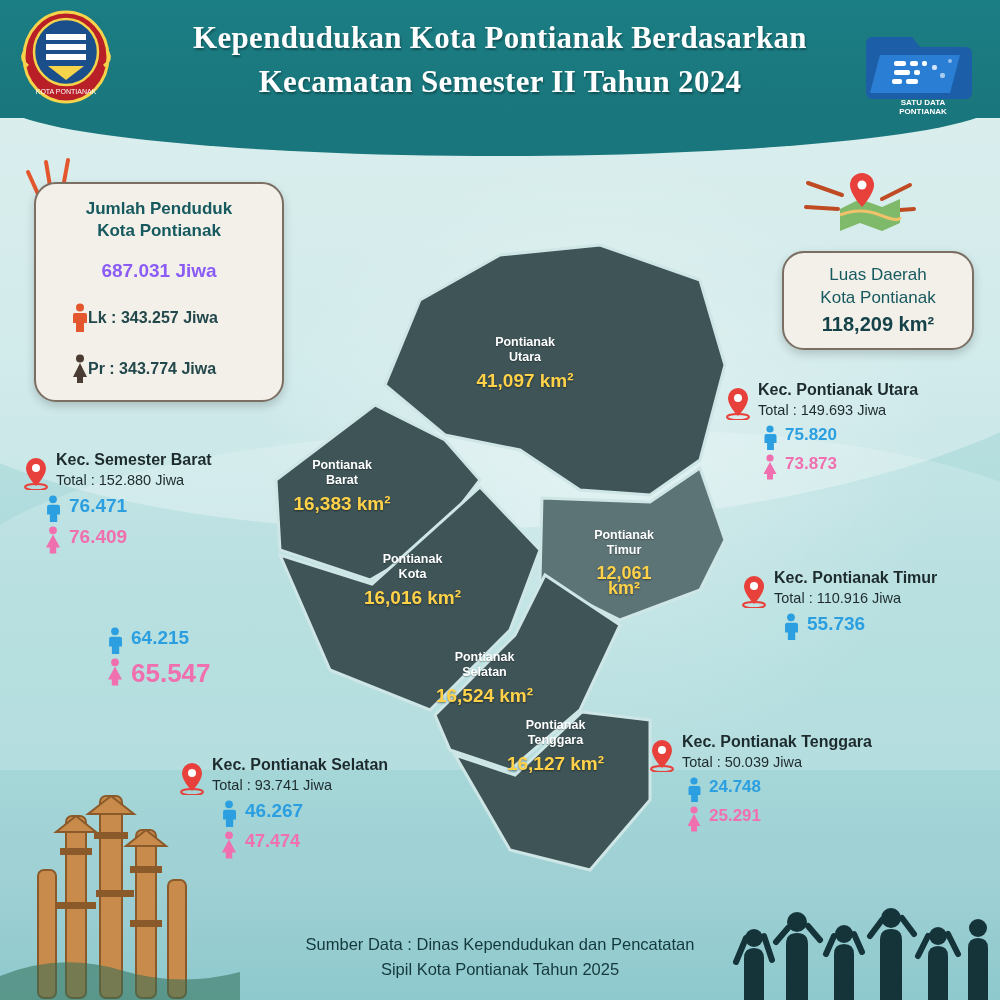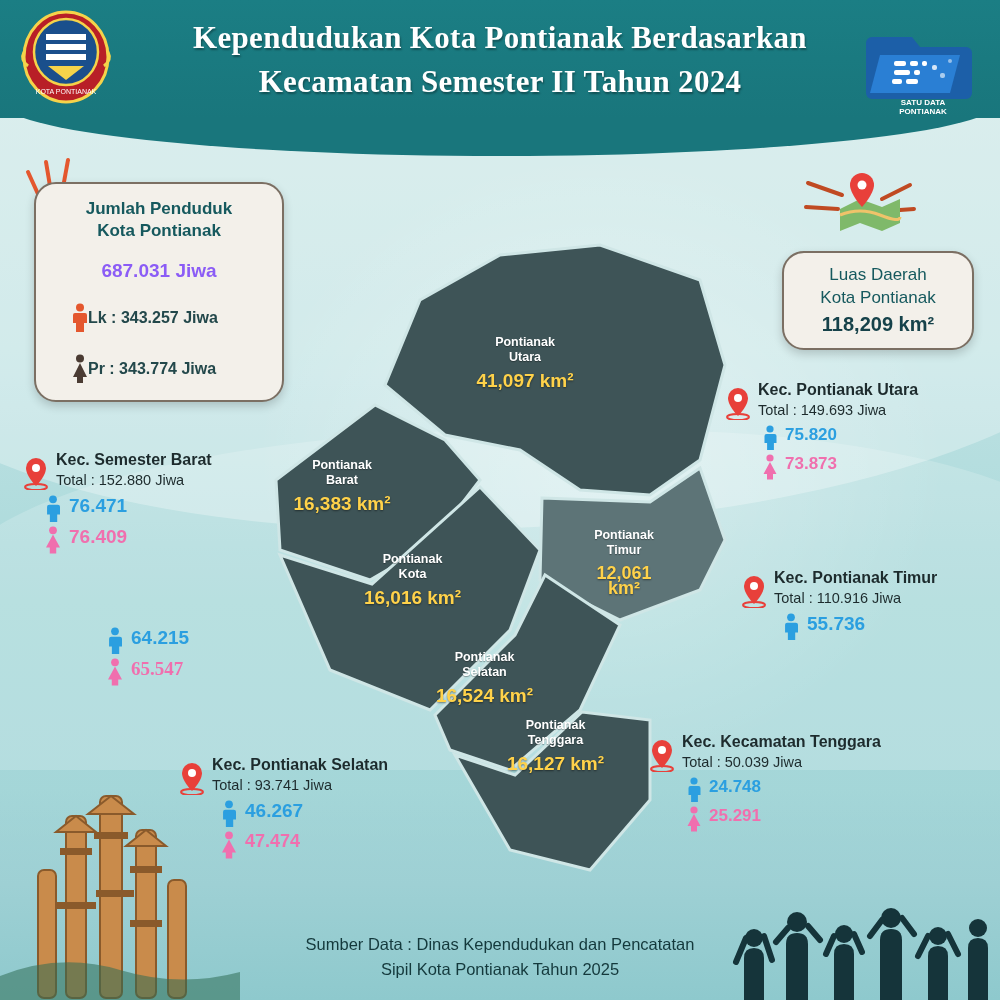--- a/index.html
+++ b/index.html
@@ -500,34 +500,34 @@
             <circle cx="8" cy="4" r="3.6" fill="#2b9fe0"></circle>
             <path d="M3.5 9 h9 a2 2 0 0 1 2 2 v7 h-2.6 v7 h-6.8 v-7 h-2.6 v-7 a2 2 0 0 1 2 -2 z" fill="#2b9fe0"></path>
           </svg>
         <span class="v male" style="font-size:19px;">64.215</span>
       </div>
       <div class="num-row">
         <svg width="18" height="28" viewBox="0 0 16 26">
             <circle cx="8" cy="4" r="3.6" fill="#f06fae"></circle>
             <path d="M8 8 L14.5 20 h-3.5 v5.5 h-6 v-5.5 h-3.5 z" fill="#f06fae"></path>
           </svg>
-        <span class="v female" style="font-size:19px;font-family:Liberation Serif, serif;">65.547</span>
+        <span class="v female" style="font-size:26px;">65.547</span>
       </div>
     </div>
   </div>
 
   <div class="stat" style="left:648px; top:732px;">
     <div class="head">
       <svg class="pin-icon" width="28" height="34" viewBox="0 0 28 34">
         <path d="M14 2 a10 10 0 0 1 10 10 c0 8 -10 18 -10 18 s-10 -10 -10 -18 a10 10 0 0 1 10 -10 z" fill="#e8403a"></path>
         <circle cx="14" cy="12" r="4" fill="#ffffff"></circle>
         <ellipse cx="14" cy="31" rx="11" ry="3" fill="none" stroke="#e8403a" stroke-width="2"></ellipse>
       </svg>
       <div>
-        <div class="name">Kec. Kecamatan Tenggara</div>
+        <div class="name">Kec. Pontianak Tenggara</div>
         <div class="total">Total : 50.039 Jiwa</div>
       </div>
     </div>
     <div class="nums" style="margin-left:38px;">
       <div class="num-row">
         <svg width="16" height="26" viewBox="0 0 16 26">
             <circle cx="8" cy="4" r="3.6" fill="#2b9fe0"></circle>
             <path d="M3.5 9 h9 a2 2 0 0 1 2 2 v7 h-2.6 v7 h-6.8 v-7 h-2.6 v-7 a2 2 0 0 1 2 -2 z" fill="#2b9fe0"></path>
           </svg>
         <span class="v male">24.748</span>

